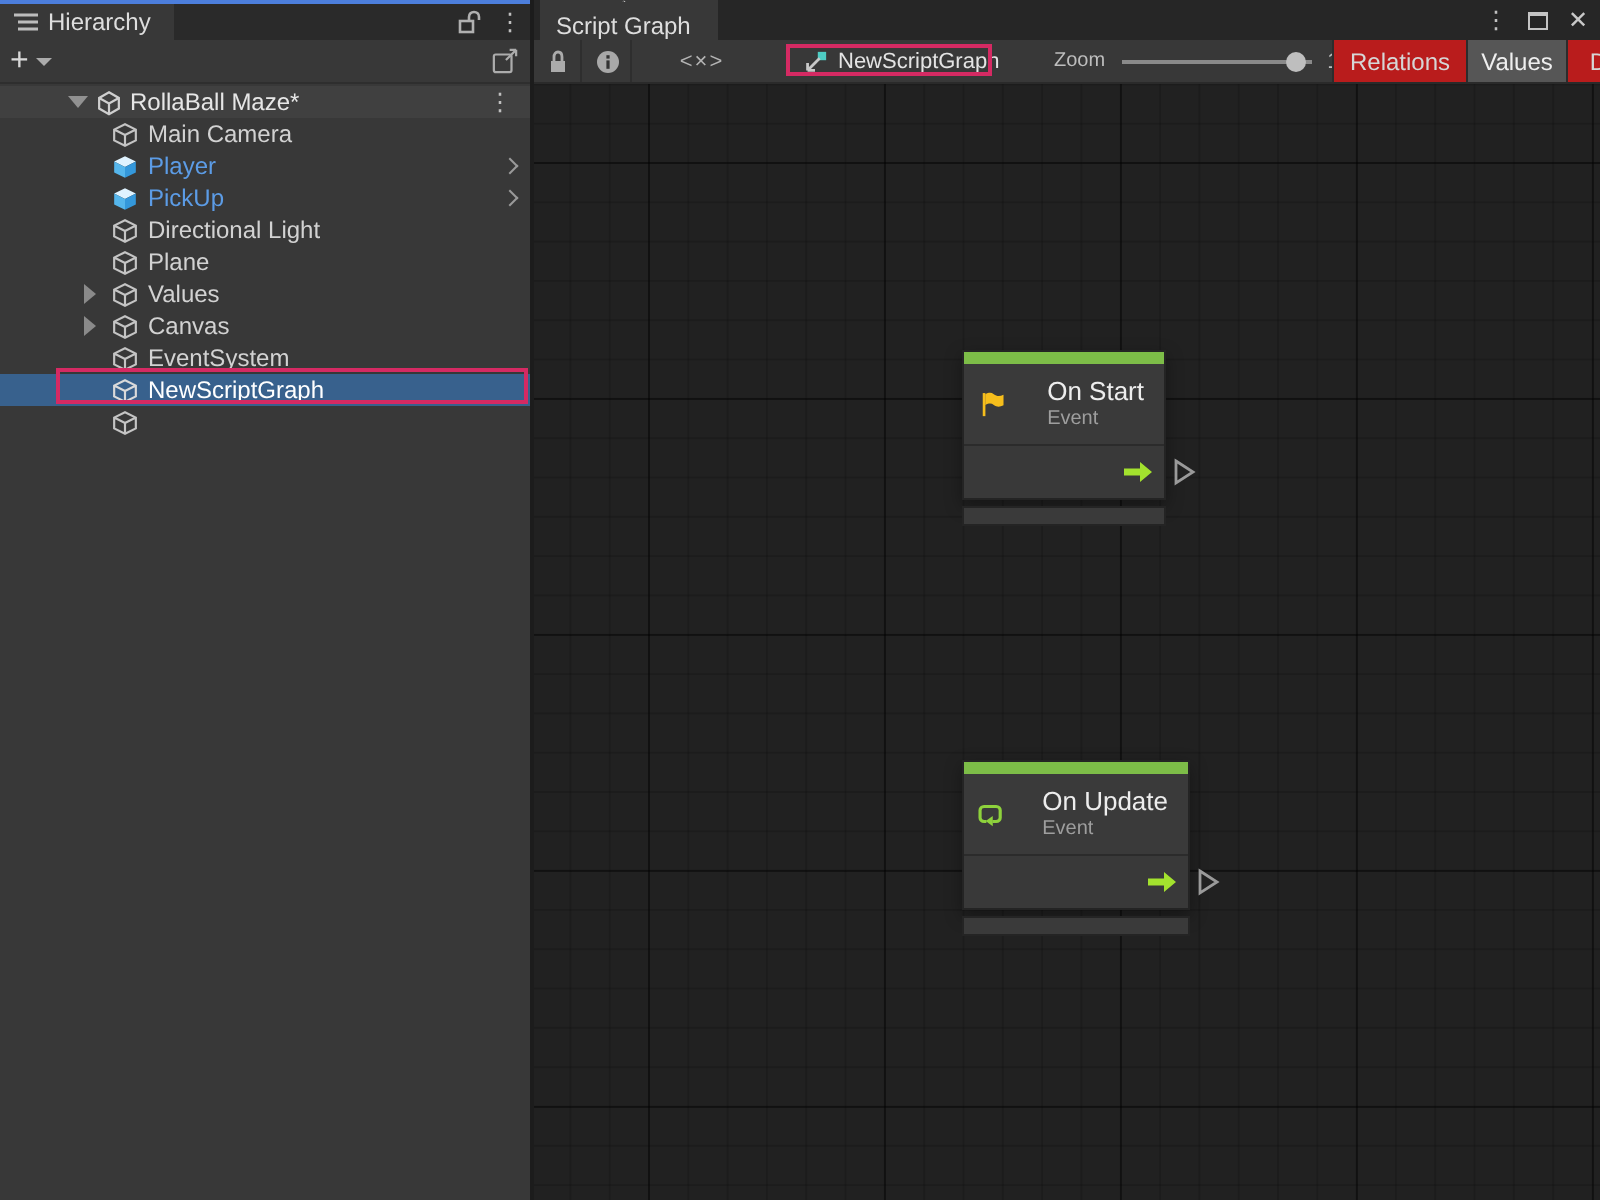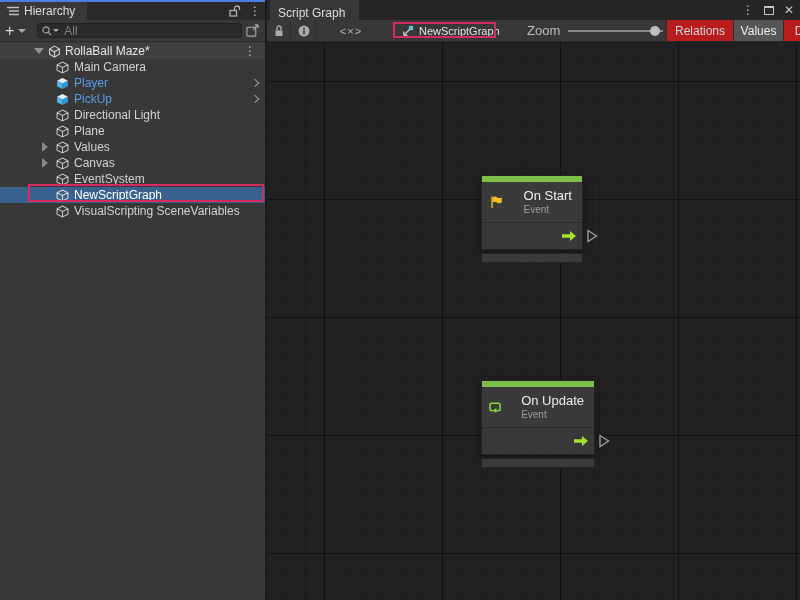--- a/index.html
+++ b/index.html
@@ -63,21 +63,21 @@
   .win-close { color:#C8C8C8; font-size:12px; line-height:1; }
 
   #graph-toolbar { left:0; top:20px; width:533px; height:22px; background:#383838; border-bottom:1px solid #2A2A2A; }
   .gtb-btn { position:absolute; top:0; height:21px; display:flex; align-items:center; justify-content:center; }
   #gtb-lock { left:0; width:24px; border-right:1px solid #2E2E2E; }
   #gtb-info { left:25px; width:24px; border-right:1px solid #2E2E2E; }
   #gtb-code { left:64px; width:40px; color:#B4B4B4; font-size:11px; letter-spacing:1px; }
   #breadcrumb { position:absolute; left:128px; top:2px; height:18px; display:flex; align-items:center; gap:5px; padding:0 6px; }
   #breadcrumb .crumb-label { color:#E4E4E4; font-size:11px; }
   #zoom-area { position:absolute; left:260px; top:0; height:21px; display:flex; align-items:center; }
-  #zoom-label { color:#BDBDBD; font-size:13px; }
+  #zoom-label { color:#BDBDBD; font-size:10px; }
   #zoom-track { position:relative; margin-left:8px; width:95px; height:2px; background:#8A8A8A; }
   #zoom-knob { position:absolute; left:82px; top:-4px; width:10px; height:10px; border-radius:50%; background:#BEBEBE; }
   #zoom-value { margin-left:8px; color:#BDBDBD; font-size:11px; }
   #tb-right { position:absolute; left:399px; top:0; height:21px; display:flex; }
   .tb-toggle { height:21px; display:flex; align-items:center; justify-content:center; border-left:1px solid #2C2C2C; color:#D6D6D6; background:#b91c1c; }
   #btn-relations { width:67px; }
   #btn-values { width:50px; background:#565656; color:#EFEFEF; }
   #btn-dim { width:44px; }
 
   #graph-canvas {
@@ -130,28 +130,20 @@
     <div class="icon-btn">
       <span class="kebab">⋮</span>
     </div>
   </div>
 
   <div id="hier-toolbar" class="abs">
     <div id="add-btn">
       <span class="plus">+</span>
       <span class="caret-down"></span>
     </div>
-    <div id="search-box">
-      <svg width="10" height="10" viewBox="0 0 10 10">
-        <circle cx="4" cy="4" r="3" fill="none" stroke="#9A9A9A" stroke-width="1.3"></circle>
-        <path d="M6.2 6.2 L9 9" stroke="#9A9A9A" stroke-width="1.3"></path>
-      </svg>
-      <span class="caret-down"></span>
-      <span id="search-placeholder">All</span>
-    </div>
     <div id="picker-btn" class="icon-btn">
       <svg width="13" height="13" viewBox="0 0 14 14">
         <rect x="1" y="3.5" width="9.5" height="9.5" rx="1" fill="none" stroke="#ACACAC" stroke-width="1.2"></rect>
         <path d="M7.5 6.5 L13 1 M13 1 H9.5 M13 1 V4.5" fill="none" stroke="#ACACAC" stroke-width="1.2"></path>
       </svg>
     </div>
   </div>
 
   <div id="scene-row" class="abs">
     <span class="tri-open"></span>
@@ -233,21 +225,20 @@
       <svg class="obj-icon" width="13" height="13" viewBox="0 0 12 12">
         <path d="M6 1 L11 3.5 V8.5 L6 11 L1 8.5 V3.5 Z M1 3.5 L6 6 L11 3.5 M6 6 V11" fill="none" stroke="#DADADA" stroke-width="1"></path>
       </svg>
       <span class="label">NewScriptGraph</span>
     </div>
 
     <div class="row" style="top:144px">
       <svg class="obj-icon" width="13" height="13" viewBox="0 0 12 12">
         <path d="M6 1 L11 3.5 V8.5 L6 11 L1 8.5 V3.5 Z M1 3.5 L6 6 L11 3.5 M6 6 V11" fill="none" stroke="#C4C4C4" stroke-width="1"></path>
       </svg>
-      <span class="label">VisualScripting SceneVariables</span>
     </div>
   </div>
 </div>
 
 <div id="panel-divider" class="abs"></div>
 
 <div id="graph-panel" class="abs">
 
   <div id="graph-tabstrip" class="abs">
     <div id="graph-tab" class="tab">

